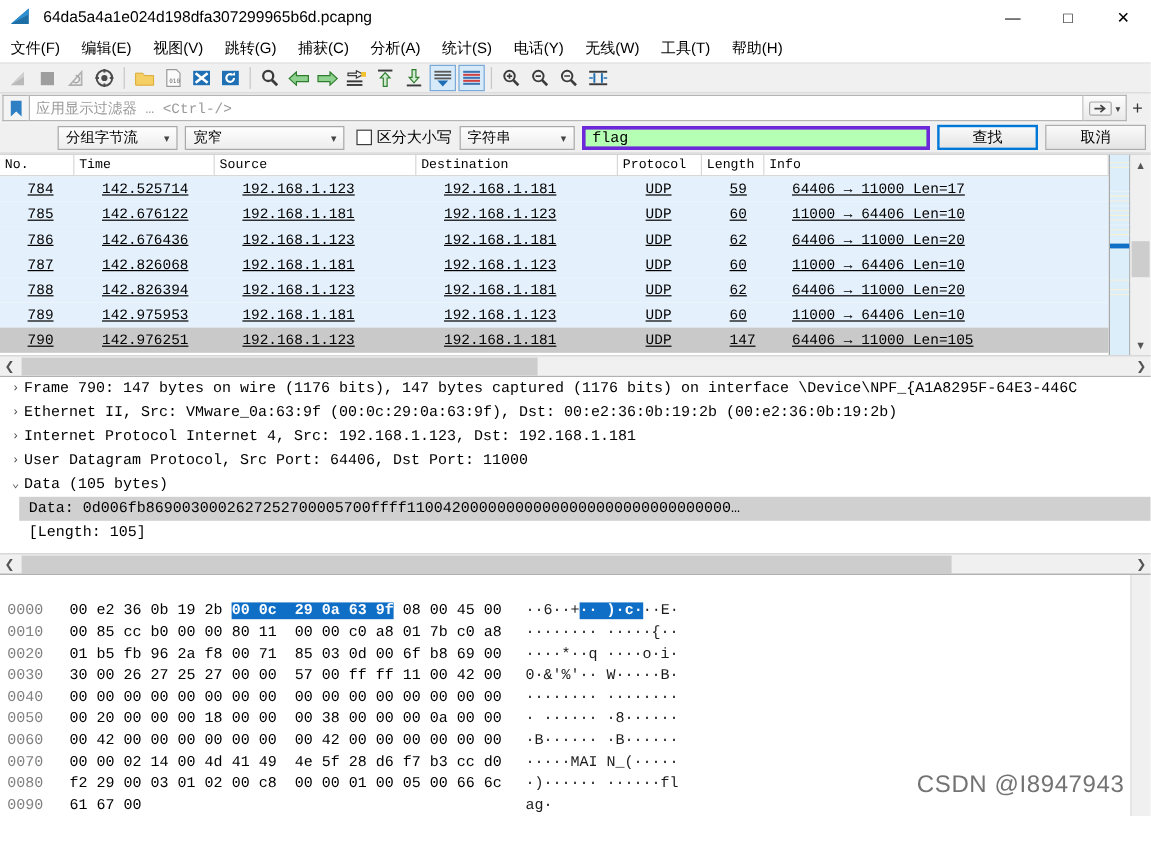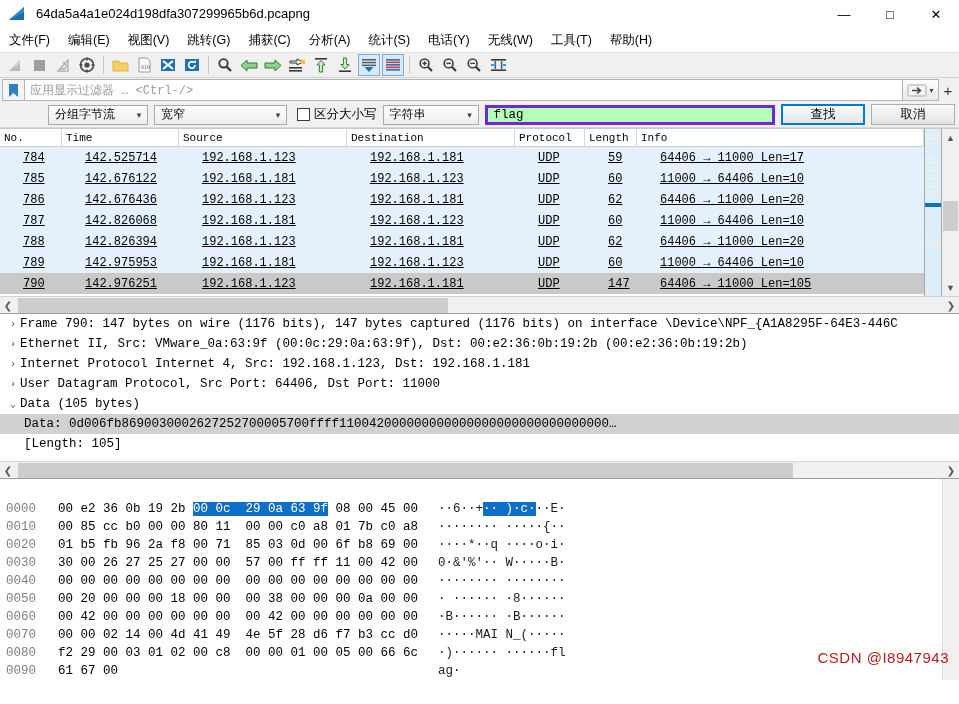--- a/index.html
+++ b/index.html
@@ -264,21 +264,21 @@
   }
   #detail-tree { flex:1; overflow:hidden; }
   .det-row {
     height: 20px;
     display: flex; align-items: center;
     font-family: "Liberation Mono", monospace;
     font-size: 12.5px;
     white-space: nowrap;
     padding-left: 6px;
   }
-  .det-row.lvl1 { padding-left: 24px; }
+  .det-row.lvl1 { padding-left: 8px; margin-left: 16px; }
   .det-row.hl { background: #d0d0d0; }
   .twisty {
     width: 14px; display:inline-flex; align-items:center; justify-content:center;
     color:#4a4a4a; font-size:10px; flex:none;
   }
 
   
   #hex-wrap {
     flex: 1;
     background: #ffffff;
@@ -292,28 +292,28 @@
     height: 18px;
     display: flex;
     align-items: center;
     font-family: "Liberation Mono", monospace;
     font-size: 12.5px;
     white-space: pre;
   }
   .hx-off { color:#808080; width: 52px; display:inline-block; }
   .hx-bytes { display:inline-block; width: 380px; }
   .hx-ascii { display:inline-block; color:#1b1b1b; }
-  .hx-sel { background:#0f6fc6; color:#ffffff; }
+  .hx-sel { background:#0f6fc6; color:#ffffff;font-weight:bold; }
 
   
   #watermark {
     position: absolute;
-    right: 10px; bottom: 14px;
-    font-size: 15px;
-    color: #b91c1c;
+    right: 22px; bottom: 14px;
+    font-size: 20px;
+    color: #737373;
     letter-spacing: 0.5px;
     font-family: "Liberation Sans", sans-serif;
   }
   .vsep-right {
     position:absolute; right:0; top:0; bottom:0; width:17px; background:#f0f0f0;
     border-left:1px solid #dcdcdc;
   }
 </style>
 </head>
 <body>

